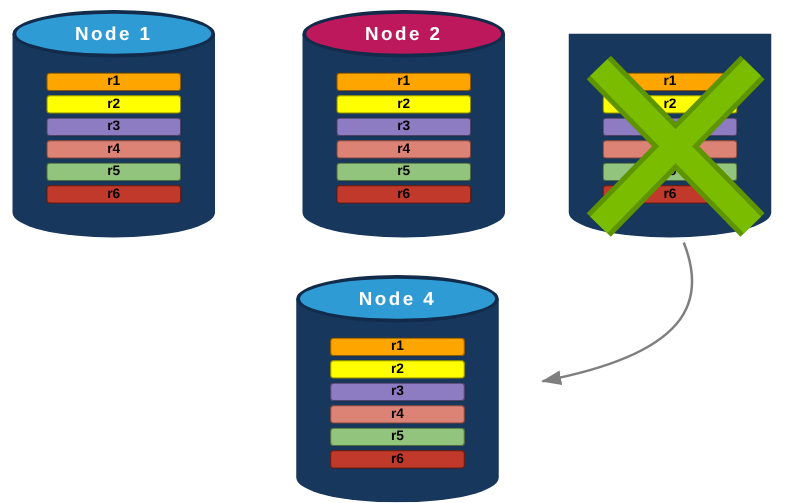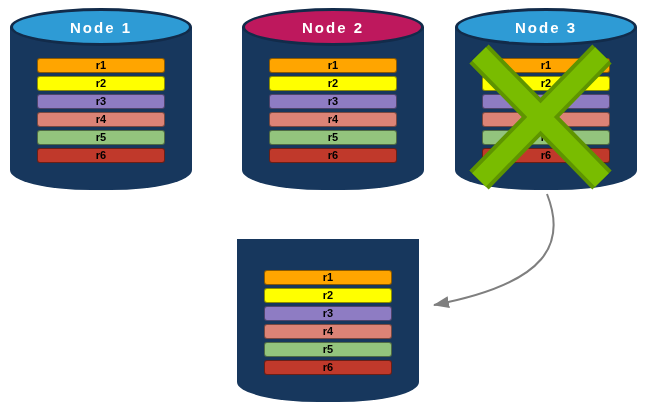--- a/index.html
+++ b/index.html
@@ -4,21 +4,21 @@
 <style>
   html, body { margin: 0; padding: 0; background: #ffffff; }
   .canvas {
     position: relative;
     width: 646px;
     height: 402px;
     background: #ffffff;
     overflow: hidden;
     font-family: "Liberation Sans", sans-serif;
   }
-  .node { position: absolute; width: 162px; height: 182px; padding-left: 20px; }
+  .node { position: absolute; width: 162px; height: 182px; }
   .node-1 { left: 10px;  top: 8px; }
   .node-2 { left: 242px; top: 8px; }
   .node-3 { left: 455px; top: 8px; }
   .node-4 { left: 237px; top: 220px; }
 
   .cyl-body {
     position: absolute;
     left: 0; right: 0; top: 19px; bottom: 0;
     background: #17375D;
     border-radius: 0 0 81px 81px / 0 0 20px 20px;
@@ -98,35 +98,35 @@
       <div class="row" style="background-color: rgb(255, 255, 0);">r2</div>
       <div class="row" style="background-color: rgb(142, 124, 195);">r3</div>
       <div class="row" style="background-color: rgb(220, 131, 118);">r4</div>
       <div class="row" style="background-color: rgb(147, 196, 125);">r5</div>
       <div class="row" style="background-color: rgb(192, 57, 43);">r6</div>
     </div>
   </div>
 
   <div class="node node-3">
     <div class="cyl-body" style="background-color: rgb(23, 55, 93);"></div>
-    <div class="cyl-top" style="background-color: rgb(46, 155, 213);">
-      <span class="node-label">Node 3</span>
-    </div>
     <div class="rows">
       <div class="row" style="background-color: rgb(255, 165, 0);">r1</div>
       <div class="row" style="background-color: rgb(255, 255, 0);">r2</div>
       <div class="row" style="background-color: rgb(142, 124, 195);">r3</div>
       <div class="row" style="background-color: rgb(220, 131, 118);">r4</div>
       <div class="row" style="background-color: rgb(147, 196, 125);">r5</div>
       <div class="row" style="background-color: rgb(192, 57, 43);">r6</div>
     </div>
   </div>
 
   <div class="node node-4">
     <div class="cyl-body" style="background-color: rgb(23, 55, 93);"></div>
+    <div class="cyl-top" style="background-color: rgb(46, 155, 213);">
+      <span class="node-label">Node 4</span>
+    </div>
     <div class="rows">
       <div class="row" style="background-color: rgb(255, 165, 0);">r1</div>
       <div class="row" style="background-color: rgb(255, 255, 0);">r2</div>
       <div class="row" style="background-color: rgb(142, 124, 195);">r3</div>
       <div class="row" style="background-color: rgb(220, 131, 118);">r4</div>
       <div class="row" style="background-color: rgb(147, 196, 125);">r5</div>
       <div class="row" style="background-color: rgb(192, 57, 43);">r6</div>
     </div>
   </div>
 

